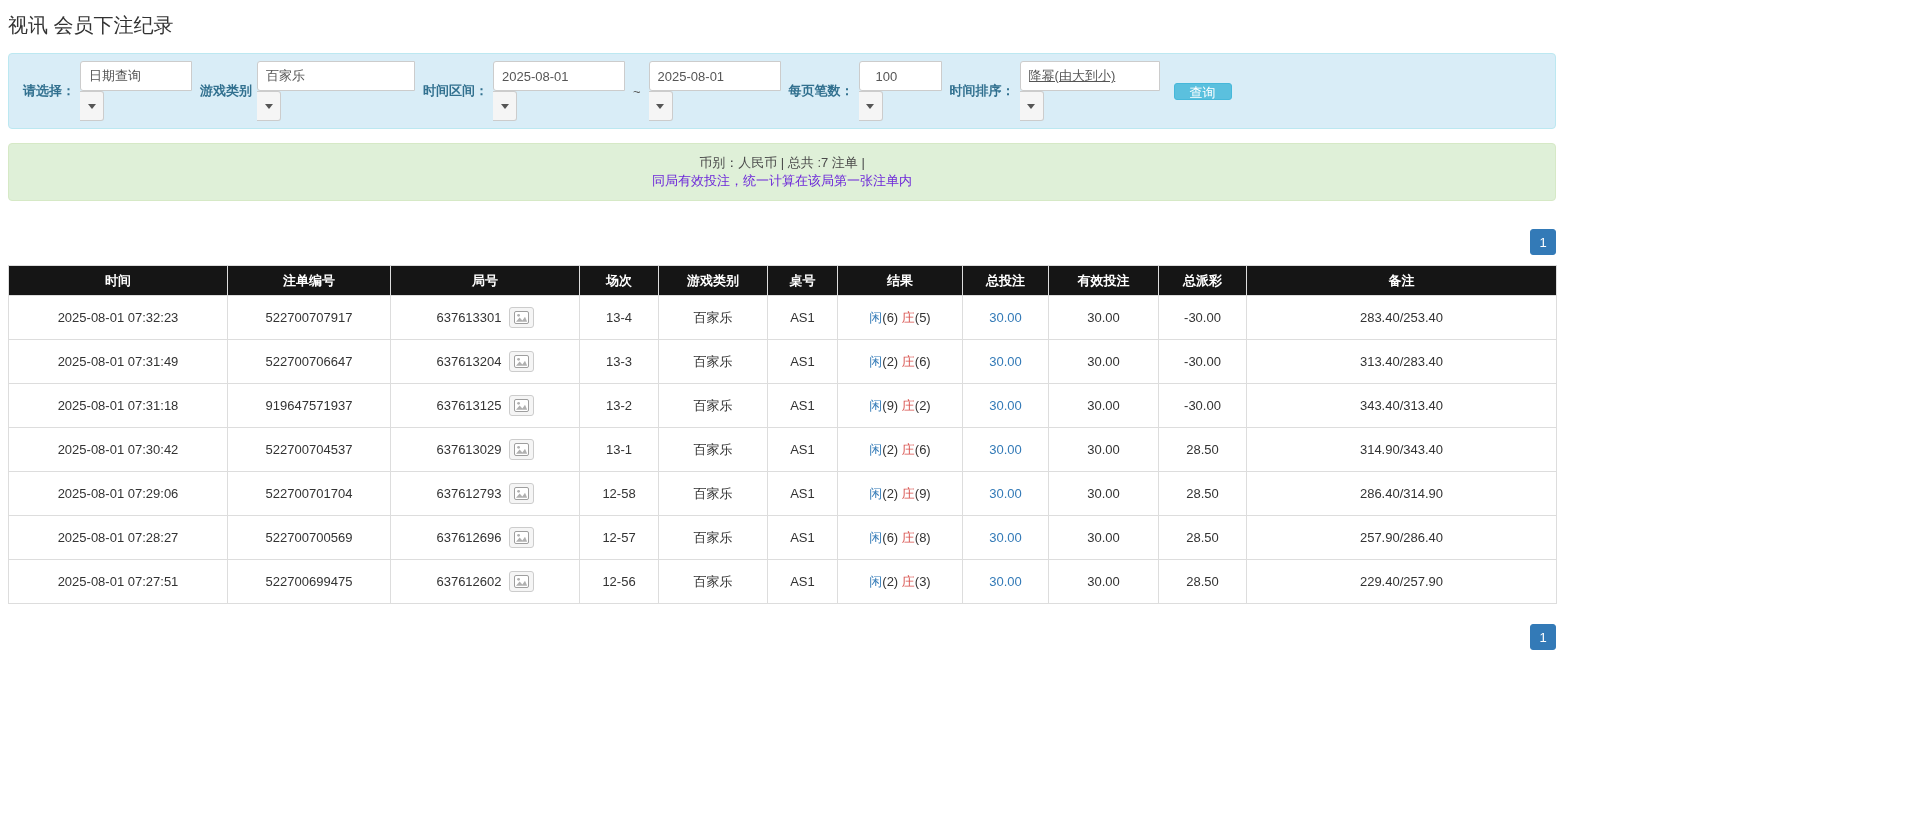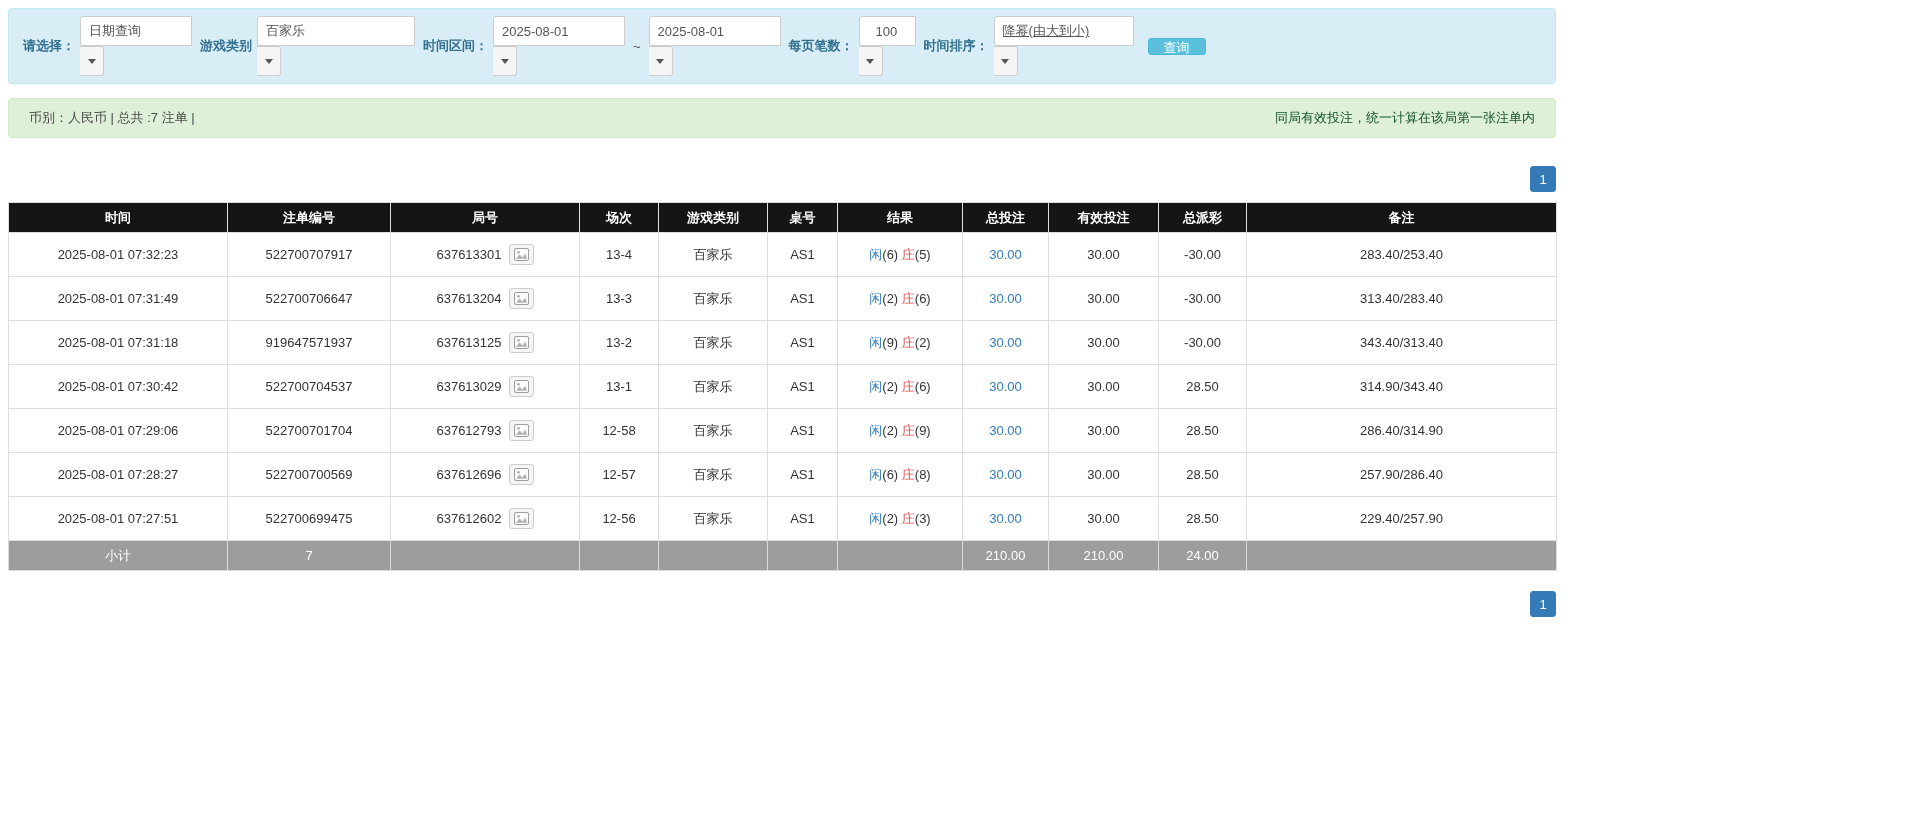--- a/index.html
+++ b/index.html
@@ -47,21 +47,21 @@
     background: #fff;
     padding: 0 8px;
     font-size: 13px;
     color: #555;
     font-family: "Liberation Sans", "DejaVu Sans", sans-serif;
     outline: none;
   }
   .w-query .combo-input { width: 112px; }
   .w-game  .combo-input { width: 158px; }
   .w-date  .combo-input { width: 132px; }
-  .w-size  .combo-input { width: 57px; padding-left: 16px;  }
+  .w-size  .combo-input { width: 83px; padding-left: 16px;  }
   .w-sort  .combo-input { width: 140px; text-decoration: underline; }
   .caret-btn {
     width: 24px;
     height: 30px;
     border: 1px solid #ccc;
     border-left: none;
     border-radius: 0 3px 3px 0;
     background: #f5f5f5;
     display: flex;
     align-items: center;
@@ -91,23 +91,24 @@
   
   .summary-bar {
     background: #dff0d8;
     border: 1px solid #d6e9c6;
     border-radius: 4px;
     padding: 10px 20px;
     display: flex;
     justify-content: space-between;
     align-items: center;
     margin-bottom: 14px;
+    flex-direction: column;
   }
   .summary-left { color: #4a4a4a; }
-  .summary-right { color: #14532d; }
+  .summary-right { color: #6d28d9; }
 
   
   .pagination-row {
     display: flex;
     justify-content: flex-end;
   }
   .pagination-top { margin: 28px 0 10px 0; }
   .pagination-bottom { margin: 20px 0 0 0; }
   .page-btn {
     min-width: 26px;
@@ -175,20 +176,21 @@
     border-radius: 3px;
     vertical-align: middle;
     cursor: pointer;
   }
   .round-number { vertical-align: middle; }
 </style>
 </head>
 <body>
 
 <div class="page">
+  <h1 class="page-title">视讯 会员下注纪录</h1>
 
   <div class="content">
 
     <div class="filter-bar">
       <span class="filter-label">请选择：</span>
       <div class="combo w-query">
         <input class="combo-input" readonly="" value="日期查询" style="">
         <button class="caret-btn">
             <span class="caret"></span>
           </button>
@@ -403,33 +405,20 @@
             <td>百家乐</td>
             <td>AS1</td>
             <td><span class="res-player">闲</span><span>(2)</span> <span class="res-banker">庄</span><span>(3)</span></td>
             <td><span class="bet-link">30.00</span></td>
             <td>30.00</td>
             <td>28.50</td>
             <td>229.40/257.90</td>
           </tr>
         </tbody>
       <tfoot>
-          <tr>
-            <td>小计</td>
-            <td>7</td>
-            <td></td>
-            <td></td>
-            <td></td>
-            <td></td>
-            <td></td>
-            <td>210.00</td>
-            <td>210.00</td>
-            <td>24.00</td>
-            <td></td>
-          </tr>
         </tfoot>
     </table>
 
     <div class="pagination-row pagination-bottom">
       <button class="page-btn">1</button>
     </div>
 
   </div>
 </div>
 

